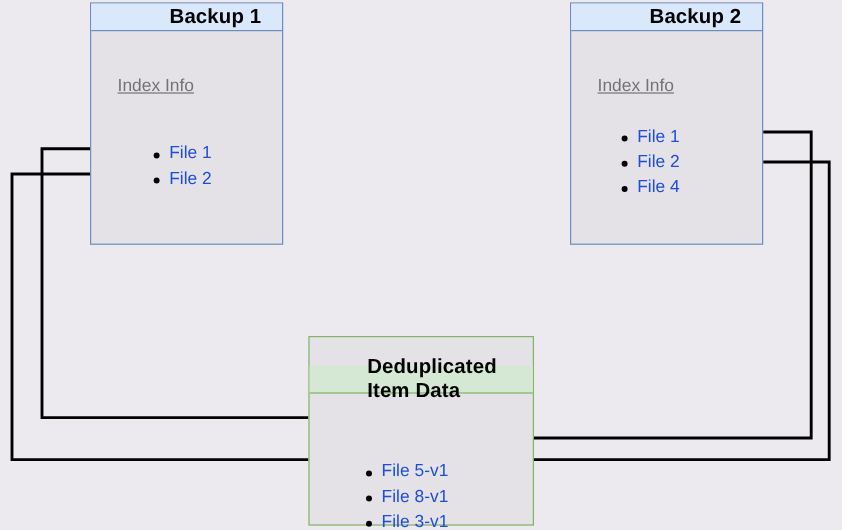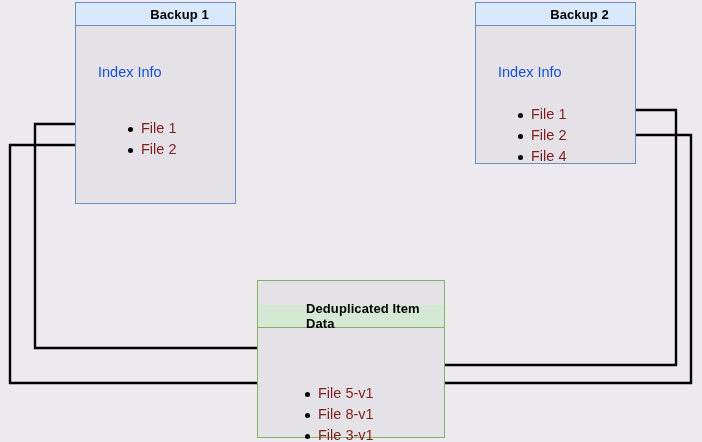--- a/index.html
+++ b/index.html
@@ -39,52 +39,53 @@
     background: #e4e2e7;
   }
   .box-header {
     box-sizing: border-box;
     height: 23px;
     background: #dae8fc;
     border-bottom: 1.5px solid #6c8ebf;
     display: flex;
     align-items: center;
     justify-content: center;
-    font-size: 13px;
+    font-size: 17px;
     font-weight: bold;
     color: #000000;
     letter-spacing: 0.1px;
     padding-left: 48px;
   }
   .box.green .box-header {
     background: #d5e8d4;
     border-bottom-color: #82b366;
     margin-top: 24px;
   }
   .box-body {
     position: relative;
     width: 100%;
   }
   .index-label {
     position: absolute;
     font-size: 14.5px;
-    color: #1d4ed8;
+    color: #737373;
     white-space: nowrap;
+    text-decoration: underline;
   }
   ul.filelist {
     position: absolute;
     margin: 0;
     padding: 0;
     list-style: none;
   }
   ul.filelist li {
     position: relative;
     font-size: 14.5px;
     line-height: 21px;
-    color: #7f1d1d;
+    color: #1d4ed8;
     white-space: nowrap;
     padding-left: 15px;
   }
   ul.filelist li::before {
     content: "";
     position: absolute;
     left: 2px;
     top: 8.5px;
     width: 5px;
     height: 5px;
@@ -123,21 +124,21 @@
         <li>
           <span>File 1</span>
         </li>
         <li>
           <span>File 2</span>
         </li>
       </ul>
     </div>
   </div>
 
-  <div class="box" style="left:475px; top:2px; width:161px; height:162px;">
+  <div class="box" style="left:475px; top:2px; width:161px; height:202px;">
     <div class="box-header">Backup 2</div>
     <div class="box-body">
       <div class="index-label" style="left:22px; top:38px;">Index Info</div>
       <ul class="filelist" style="left:40px; top:78px;">
         <li>
           <span>File 1</span>
         </li>
         <li>
           <span>File 2</span>
         </li>

